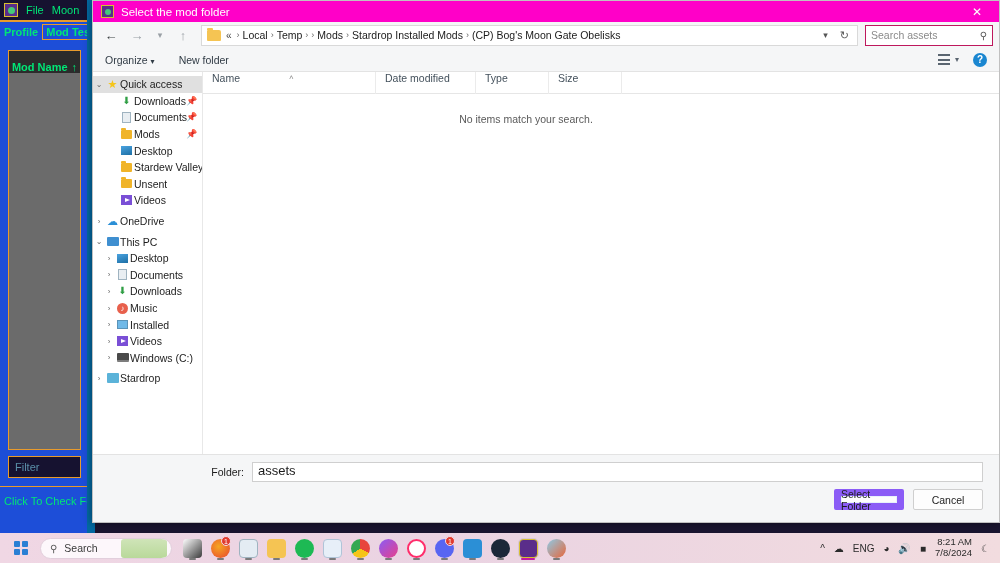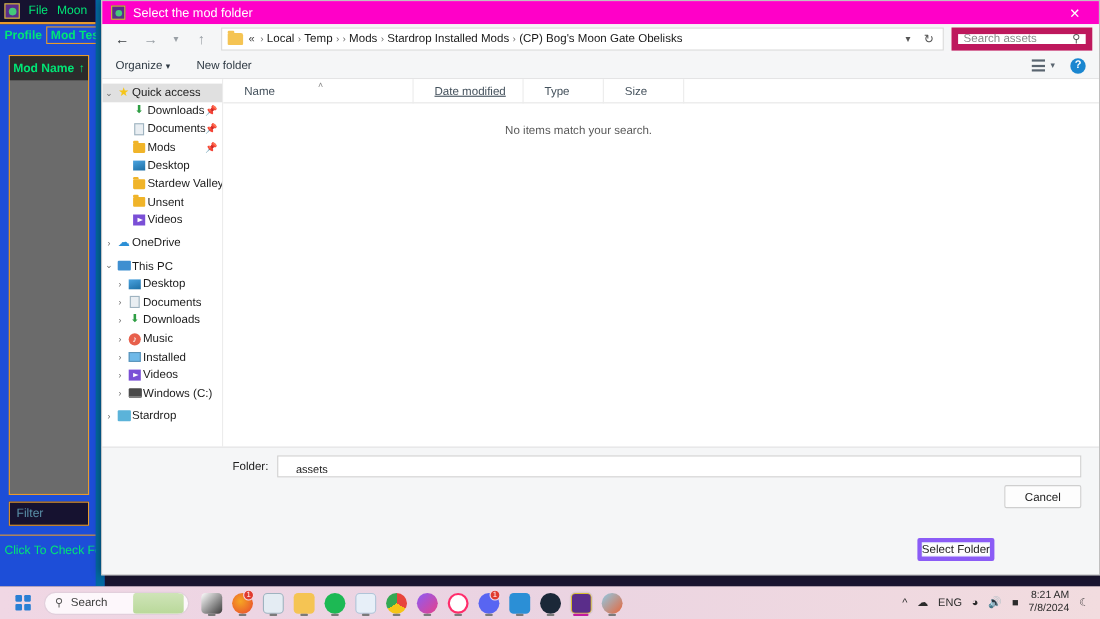--- a/index.html
+++ b/index.html
@@ -45,21 +45,21 @@
   #bg-profile-value {
     color: #00e676; font-size: 11px; font-weight: bold;
     border: 1px solid #e89b2c; padding: 1px 3px; white-space: nowrap;
   }
   #bg-modlist {
     margin: 4px 6px 0 8px; border: 1px solid #e89b2c;
     height: 400px; background: #6b6b6b;
   }
   #bg-modlist-header {
     background: #2b2b2b; height: 22px;
-    display: flex; align-items: center; justify-content: center; gap: 4px;
+    display: flex; align-items: flex-end; justify-content: center; gap: 4px;
   }
   #bg-modlist-header span { color: #00e676; font-size: 11px; font-weight: bold; }
   #bg-filter {
     margin: 6px 6px 0 8px; height: 22px;
     border: 1px solid #e89b2c; background: #161230;
     display: flex; align-items: center; padding-left: 6px;
   }
   #bg-filter span { color: #5a8fa8; font-size: 11px; }
   #bg-check-btn {
     margin-top: 8px; border-top: 1px solid #e89b2c; padding: 4px 2px 4px 4px;
@@ -122,21 +122,21 @@
   #crumbs {
     flex: 1; display: flex; align-items: center; gap: 3px;
     font-size: 10.5px; color: #1a1a1a; white-space: nowrap; overflow: hidden;
   }
   #crumbs .sep { color: #666; font-size: 9px; }
   #crumbs .ell { color: #444; font-size: 10px; margin-right: 2px; }
   .crumb-right { display: flex; align-items: center; gap: 2px; flex: none; }
   .crumb-right .chev { color: #555; font-size: 9px; padding: 0 6px; }
   .crumb-right .refresh { color: #555; font-size: 11px; padding: 0 4px; }
   #searchbox {
-    width: 128px; height: 21px; background: #fff; border: 6px solid #be185d;
+    width: 128px; height: 21px; background: #fff; border: 1px solid #be185d;
     display: flex; align-items: center; padding: 0 5px;
     margin-left: 5px; flex: none;
   }
   #searchbox span.ph { flex: 1; font-size: 10.5px; color: #8a8a8a; }
   #searchbox span.mag { font-size: 10px; color: #555; }
 
   
   #toolbar {
     height: 24px; background: #f5f6f7; border-bottom: 1px solid #e3e3e3;
     display: flex; align-items: center; padding: 0 12px; flex: none;
@@ -197,52 +197,52 @@
   .ico-drive { width: 12px; height: 9px; background: #4a4a4a; border-radius: 1px; border-bottom: 2px solid #7d7d7d; }
   .ico-net { width: 12px; height: 10px; background: #5bb3d9; border-radius: 1px; }
   .ico-star { color: #f5c518; font-size: 11px; line-height: 1; }
 
   
   #filepane { flex: 1; display: flex; flex-direction: column; background: #fff; min-width: 0; }
   #colhead {
     height: 22px; border-bottom: 1px solid #e6e6e6; display: flex;
     align-items: center; font-size: 10.5px; color: #44515c; flex: none;
   }
-  .col { height: 22px; display: flex; align-items: center; padding-left: 19px; position: relative; }
+  .col { height: 22px; display: flex; align-items: flex-start; padding-left: 9px; position: relative; }
   .col + .col { border-left: 1px solid #ebebeb; }
   .col .sortarrow { position: absolute; left: 50%; top: 1px; font-size: 8px; color: #8a8a8a; }
   #c-name { width: 172px; }
-  #c-date { width: 100px; text-decoration: underline; }
+  #c-date { width: 100px; }
   #c-type { width: 73px; }
   #c-size { width: 73px; }
   #c-rest { flex: 1; }
   #emptymsg {
     padding-top: 19px; text-align: center; font-size: 10.5px; color: #5a5a5a;
     padding-right: 150px;
   }
 
   
   #footer { flex: none; background: #f5f6f7; border-top: 1px solid #e3e3e3; }
   #folderrow { display: flex; align-items: center; height: 34px; padding: 0 16px 0 0; }
   #folderlabel {
     width: 128px; text-align: right; padding-right: 8px;
     font-size: 10.5px; color: #1c1c1c; margin-left: 31px;
   }
   #folderinput {
     flex: 1; height: 20px; background: #fff; border: 1px solid #cfcfcf;
-    display: flex; align-items: flex-end; padding-left: 16px;
-    font-size: 10px; color: #1c1c1c;
+    display: flex; align-items: flex-start; padding-left: 5px;
+    font-size: 13px; color: #1c1c1c;
   }
   #buttonrow { display: flex; justify-content: flex-end; gap: 9px; padding: 0 16px 12px 0; }
   .dbtn {
     width: 70px; height: 21px; font-size: 10.5px; color: #1c1c1c;
     background: #fdfdfd; border: 1px solid #cfcfcf; border-radius: 2px;
     display: flex; align-items: center; justify-content: center;
   }
-  .dbtn.primary { border: 4px solid #8b5cf6; box-shadow: inset 0 0 0 1px #e8f2fb; margin-top: 48px; }
+  .dbtn.primary { border: 7px solid #8b5cf6; box-shadow: inset 0 0 0 1px #e8f2fb; }
 
   
   #taskbar {
     position: absolute; left: 0; bottom: 0; width: 1000px; height: 30px;
     background: linear-gradient(90deg,#f0d7e4,#ead3e2 45%,#f2dcdf);
     display: flex; align-items: center;
   }
   #tb-left { display: flex; align-items: center; gap: 0; padding-left: 10px; }
   #start {
     width: 22px; height: 22px; display: grid;

